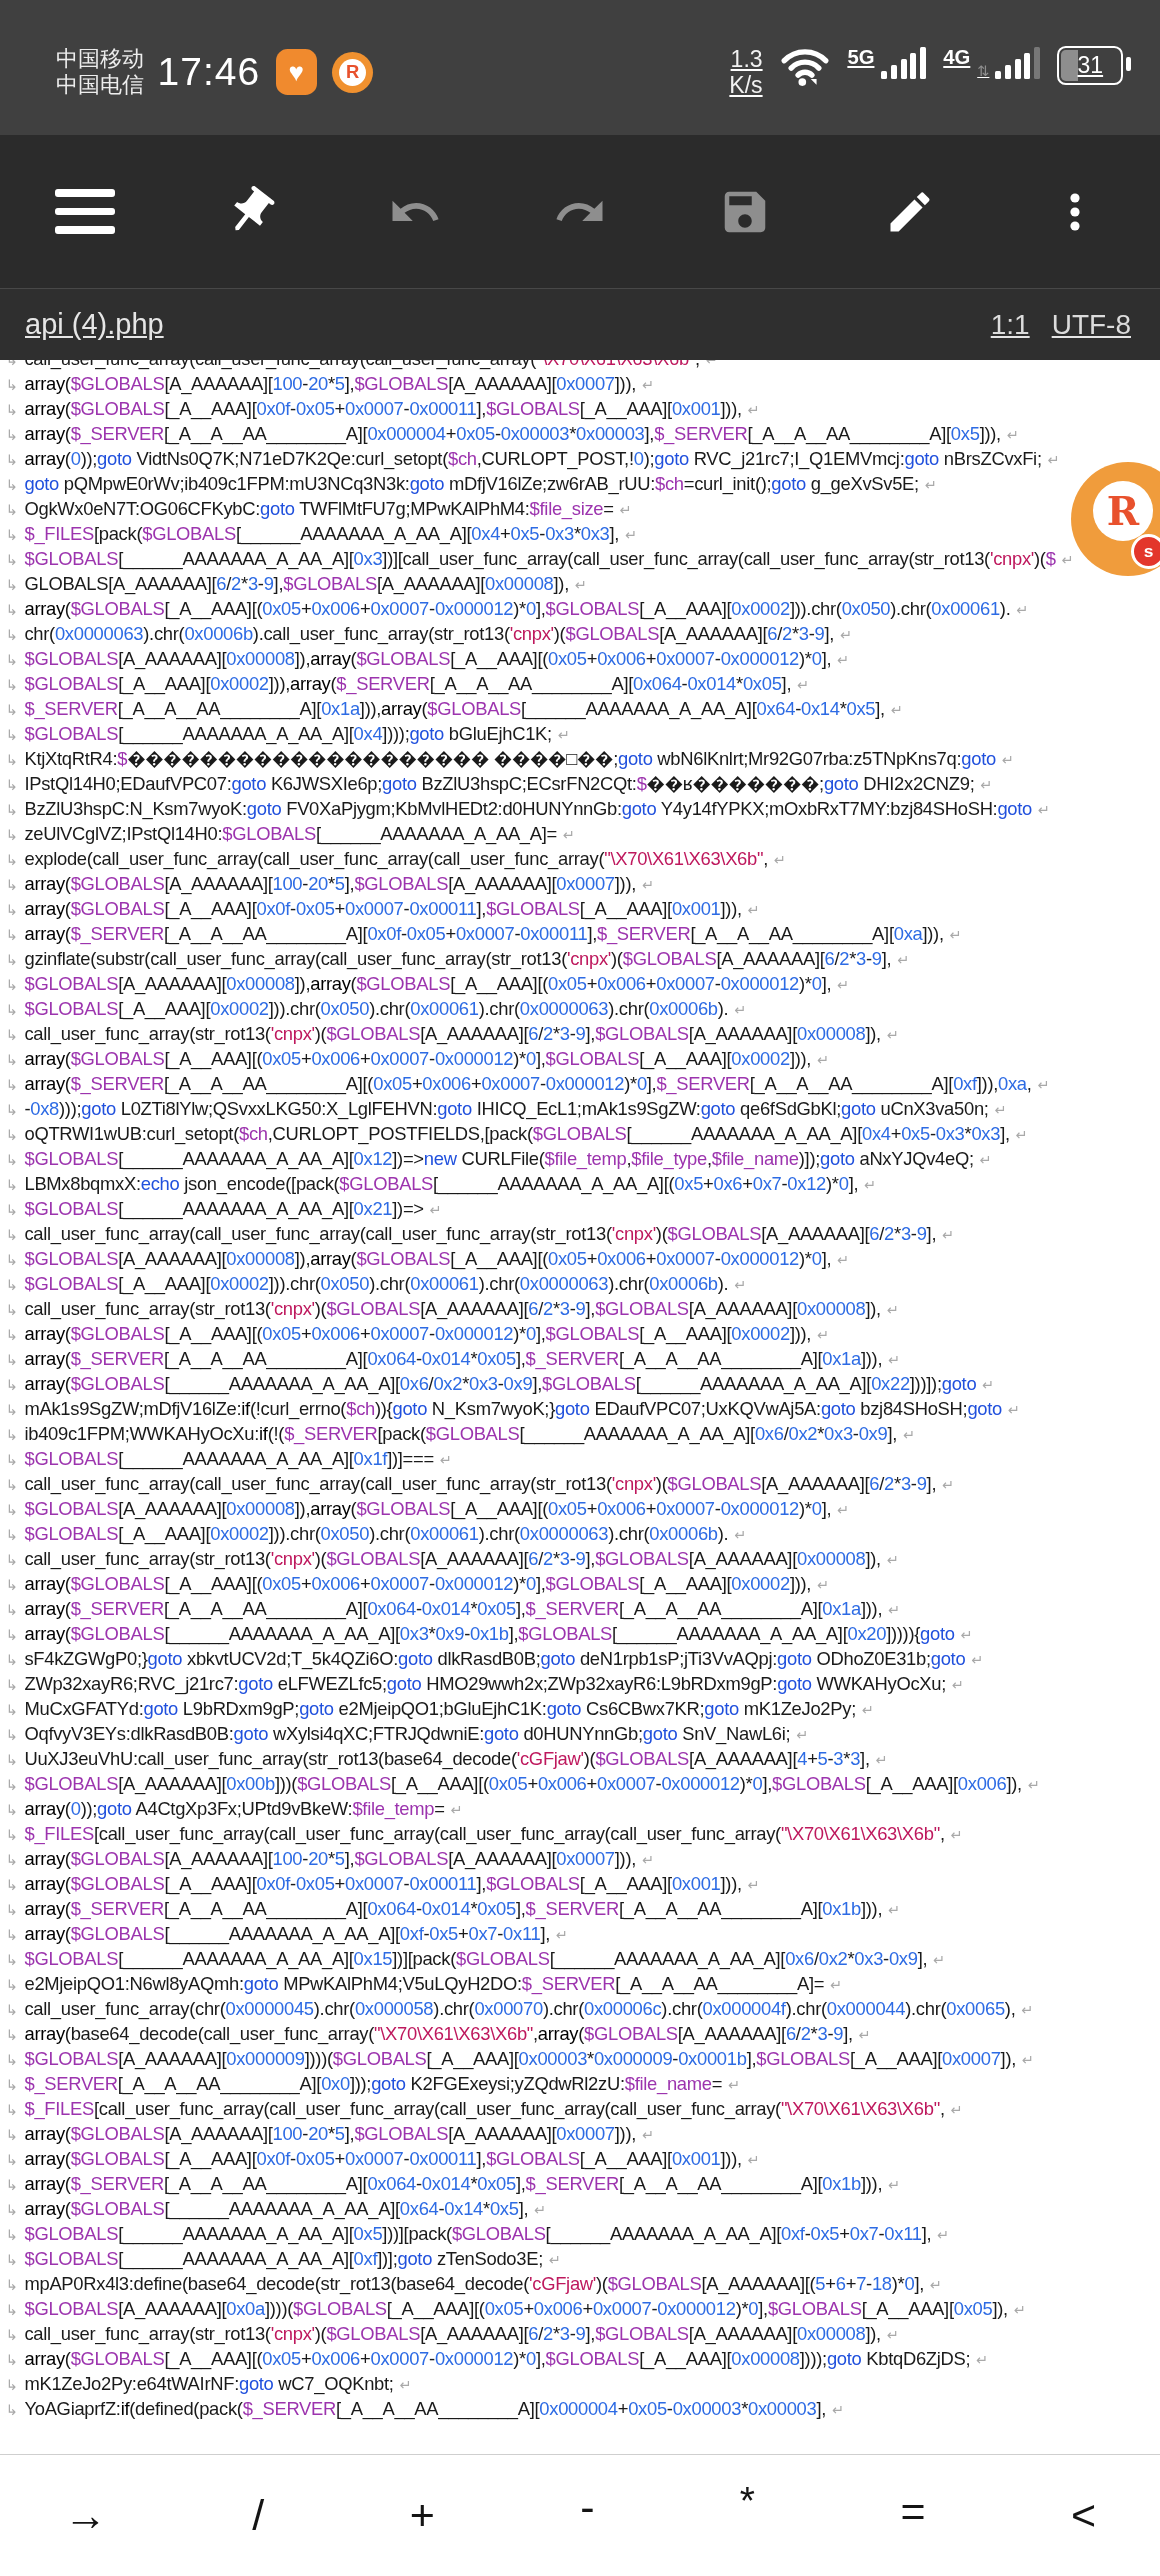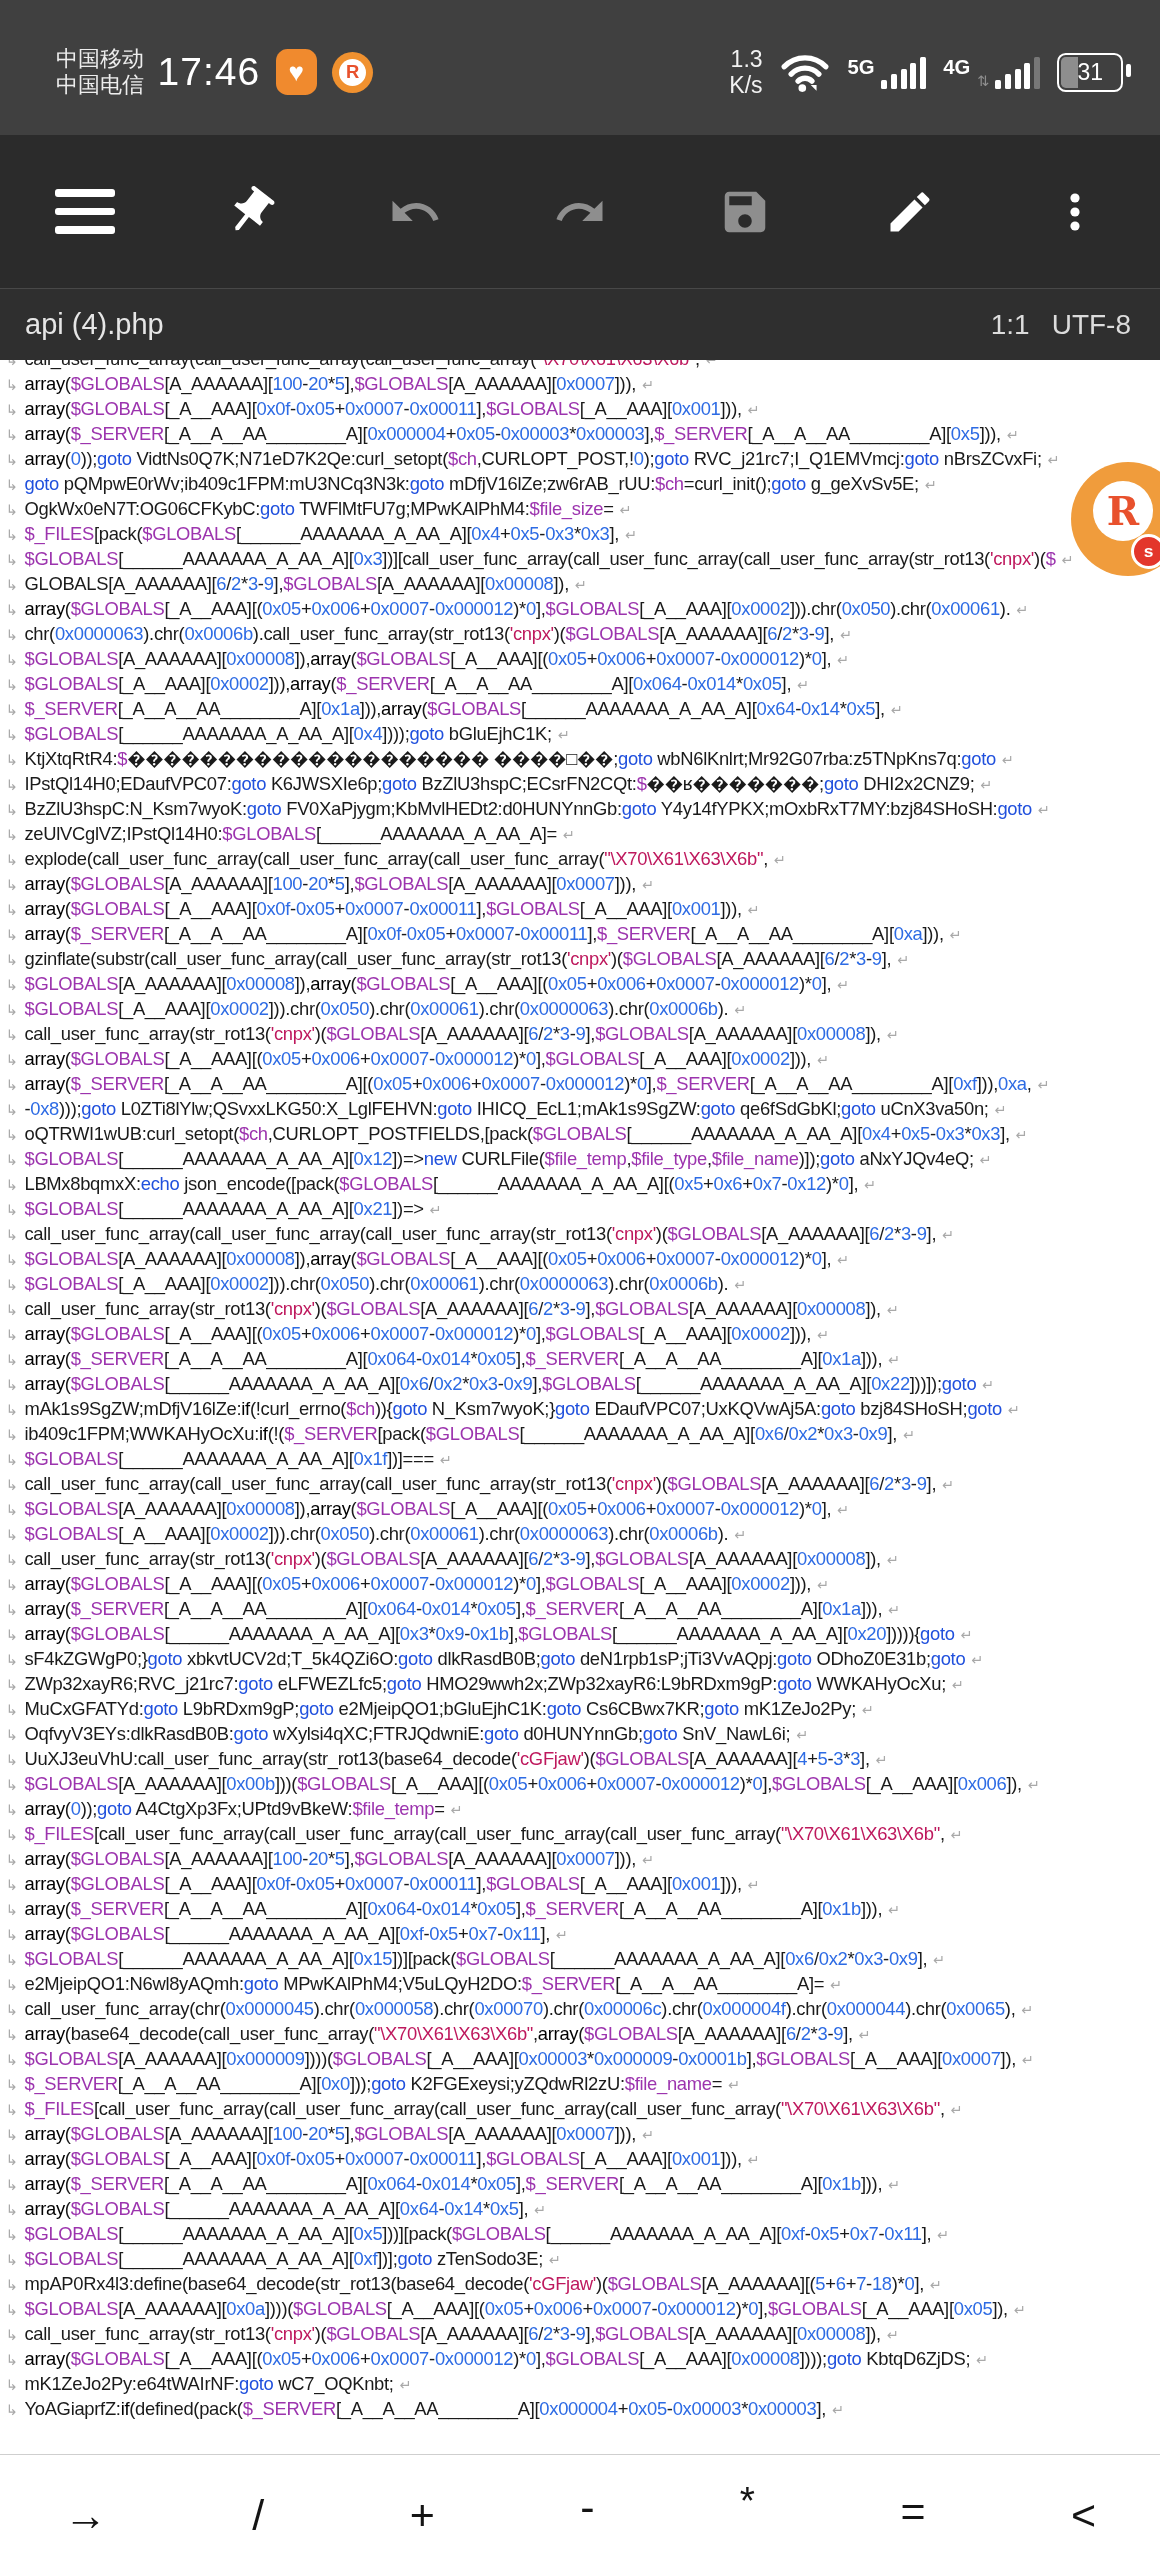--- a/index.html
+++ b/index.html
@@ -10,21 +10,21 @@
   .statusbar{height:135px;background:#404040;color:#fff;display:flex;align-items:center;
              padding:9.7px 27px 0 56px;box-sizing:border-box;flex:none;}
   .carrier{font-size:22px;line-height:26px;color:#EDEDED;}
   .clock{font-size:39px;font-weight:400;margin-left:13.5px;letter-spacing:1px;}
   .sb-badge{margin-left:15.5px;flex:none;}
   .badge-heart{width:41px;height:46px;border-radius:11.6px;background:#F08A2E;display:flex;
                align-items:center;justify-content:center;color:#fff;font-size:26px;}
   .badge-r{width:41px;height:41px;border-radius:50%;background:#F0912F;display:flex;align-items:center;justify-content:center;}
   .badge-r b{width:27px;height:27px;border-radius:50%;background:#fff;color:#E8512D;font-size:18.4px;
              display:flex;align-items:center;justify-content:center;font-weight:bold;}
-  .sb-right{margin-left:auto;display:flex;align-items:center;gap:17.4px;}
+  .sb-right{margin-left:auto;display:flex;align-items:flex-start;gap:17.4px;text-decoration:underline;}
   .speed{font-size:23px;line-height:26px;text-align:right;color:#F2F2F2;}
   .simgrp{display:flex;align-items:flex-end;gap:5px;}
   .simlabel{font-size:20.3px;font-weight:bold;color:#fff;align-self:flex-start;margin-right:1.9px;}
   .simsub{font-size:14.5px;color:#8F8F8F;align-self:flex-end;margin-right:1px;}
   .bars{display:flex;align-items:flex-end;gap:3.9px;height:33px;}
   .bars i{display:block;width:5.8px;background:#fff;border-radius:1.5px;}
   .bars i.dim{background:#777;}
   .bat{position:relative;border:2.9px solid #fff;border-radius:8.7px;width:62px;height:35px;margin-right:9.7px;
        display:flex;align-items:center;justify-content:center;}
   .bat::after{content:"";position:absolute;right:-9.7px;top:8.7px;width:4.8px;height:13.5px;background:#fff;border-radius:1.9px;}
@@ -34,21 +34,21 @@
   
   .toolbar{height:153px;background:#2B2B2B;display:flex;align-items:center;
            justify-content:space-between;padding:0 54px;box-sizing:border-box;flex:none;}
   .tbtn{width:62px;height:62px;display:flex;align-items:center;justify-content:center;flex:none;}
   .burger{display:flex;flex-direction:column;gap:10.6px;}
   .burger i{display:block;width:60px;height:7.7px;background:#fff;border-radius:2.9px;}
 
   
   .filebar{height:72px;background:#2F2F2F;border-top:1px solid #484848;color:#E6E6E6;
            display:flex;align-items:center;padding:0 29px 0 25px;box-sizing:border-box;
-           font-size:29px;flex:none;}
+           font-size:29px;flex:none;text-decoration:underline;}
   .filebar .right{margin-left:auto;display:flex;gap:22px;color:#DCDCDC;font-size:28px;}
 
   
   .code{flex:1 1 auto;background:#fff;overflow:hidden;padding:2.9px 0 0 5.8px;box-sizing:border-box;
         font-family:"Liberation Sans",sans-serif;font-size:18.4px;letter-spacing:-0.3px;color:#1A1A1A;}
   .ln{white-space:nowrap;overflow:hidden;height:25px;line-height:25px;}
   .ln.clip{margin-top:-17.4px;}
   .wm{color:#A9A9A9;font-size:14.5px;}
   .wm.lead{margin-right:6.8px;}
   .wm.tail{margin-left:5.8px;}

